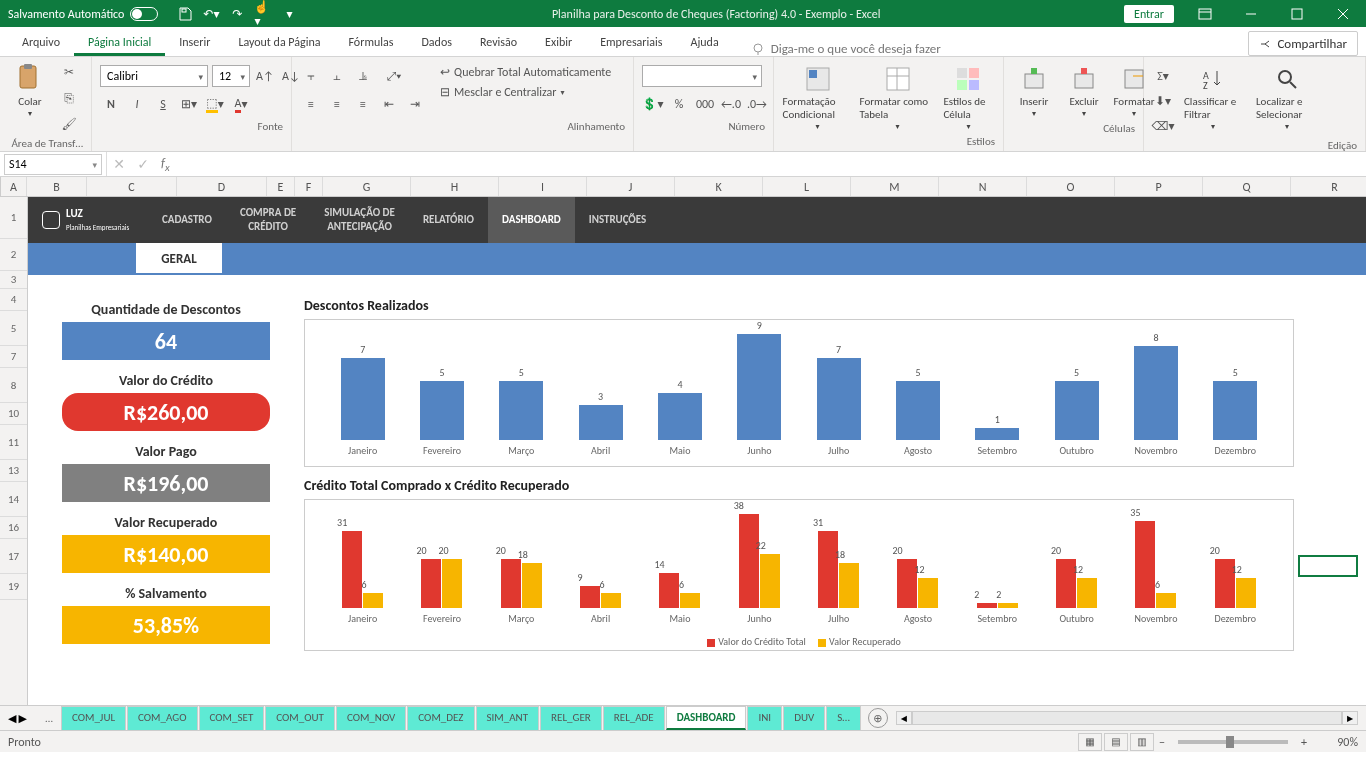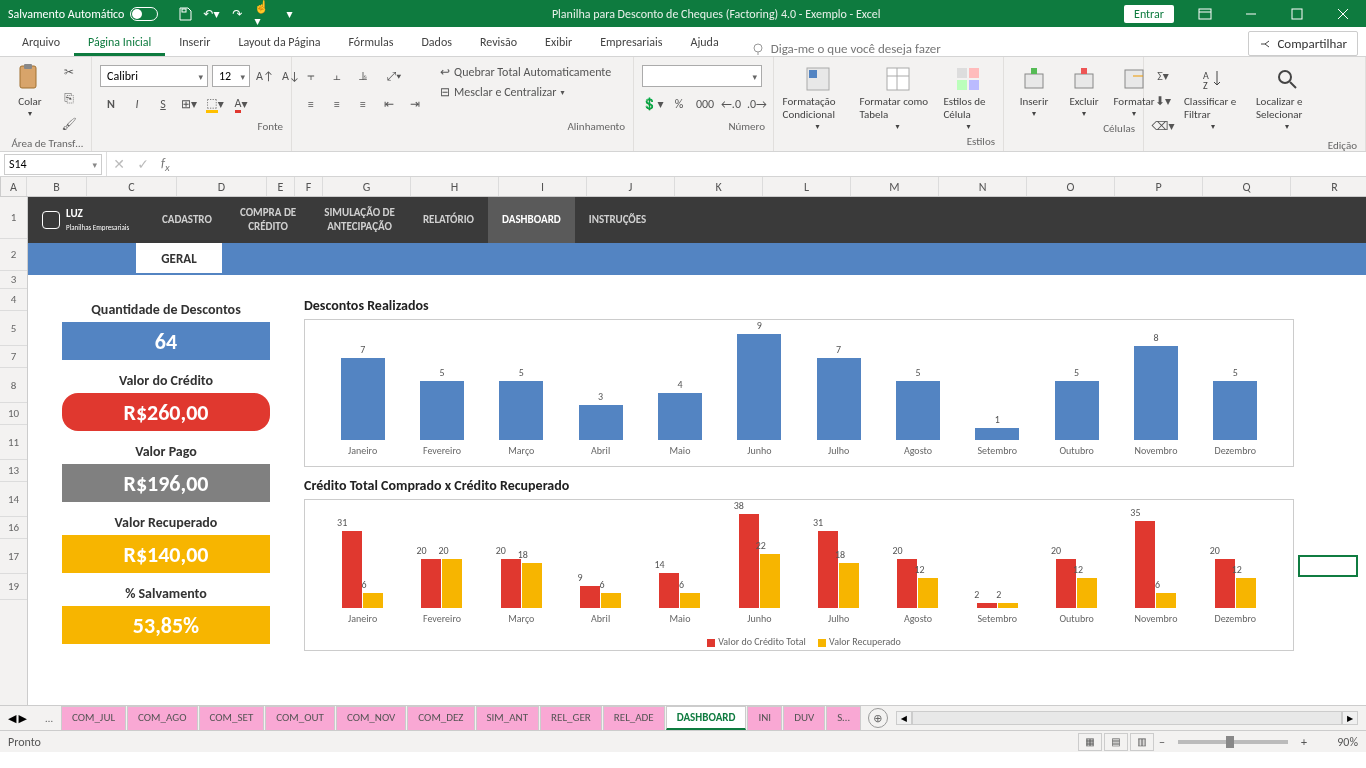--- a/index.html
+++ b/index.html
@@ -80,21 +80,21 @@
 .cat-row { position:absolute; left:18px; right:18px; bottom:4px; height:18px; display:flex;}
 .cat { flex:1; text-align:center; font-size:10px; color:#666;}
 .dual .bar{width:20px;} .dual .bar.red{background:#e0382f;margin-right:1px;} .dual .bar.yel{background:#f7b500;}
 .legend{position:absolute;bottom:2px;left:0;right:0;text-align:center;font-size:10px;color:#666;}
 .legend .sw{display:inline-block;width:8px;height:8px;vertical-align:middle;margin:0 3px 0 10px;}
 .cell-sel { position:absolute; border:2px solid #107c41; }
 
 
 .sheet-tabs { height:25px; background:#f3f2f1; border-top:1px solid #ccc; display:flex; align-items:center; font-size:11px; padding-left:8px;}
 .sheet-tabs .st-nav { display:flex; gap:2px; padding-right:10px;}
-.sheet-tabs .stab { padding:4px 10px; border:1px solid #ccc; border-bottom:none; background:#f9a8d4; color:#555; margin-right:1px;}
+.sheet-tabs .stab { padding:4px 10px; border:1px solid #ccc; border-bottom:none; background:#5eead4; color:#555; margin-right:1px;}
 .sheet-tabs .stab.active { background:#fff; color:#0e7b3f; font-weight:bold; border-bottom:2px solid #0e7b3f;}
 .sheet-tabs .dots { width:24px; text-align:center; color:#666; }
 .sheet-tabs .addsheet { width:20px; height:20px; border:1px solid #999; border-radius:50%; display:flex; align-items:center; justify-content:center; margin-left:6px; color:#666;}
 .hscroll { flex:1; height:16px; display:flex; align-items:center; margin:0 8px; }
 .hscroll .track { flex:1; height:14px; background:#e8e8e8; border:1px solid #ccc; position:relative;}
 .hscroll .arrow { width:16px; height:14px; border:1px solid #ccc; background:#f0f0f0; display:flex; align-items:center; justify-content:center; font-size:8px;}
 
 
 .statusbar { height:22px; background:#f3f2f1; border-top:1px solid #ccc; display:flex; align-items:center; font-size:12px; color:#555; padding:0 8px;}
 .statusbar .views { display:flex; gap:2px; margin-left:auto;}

